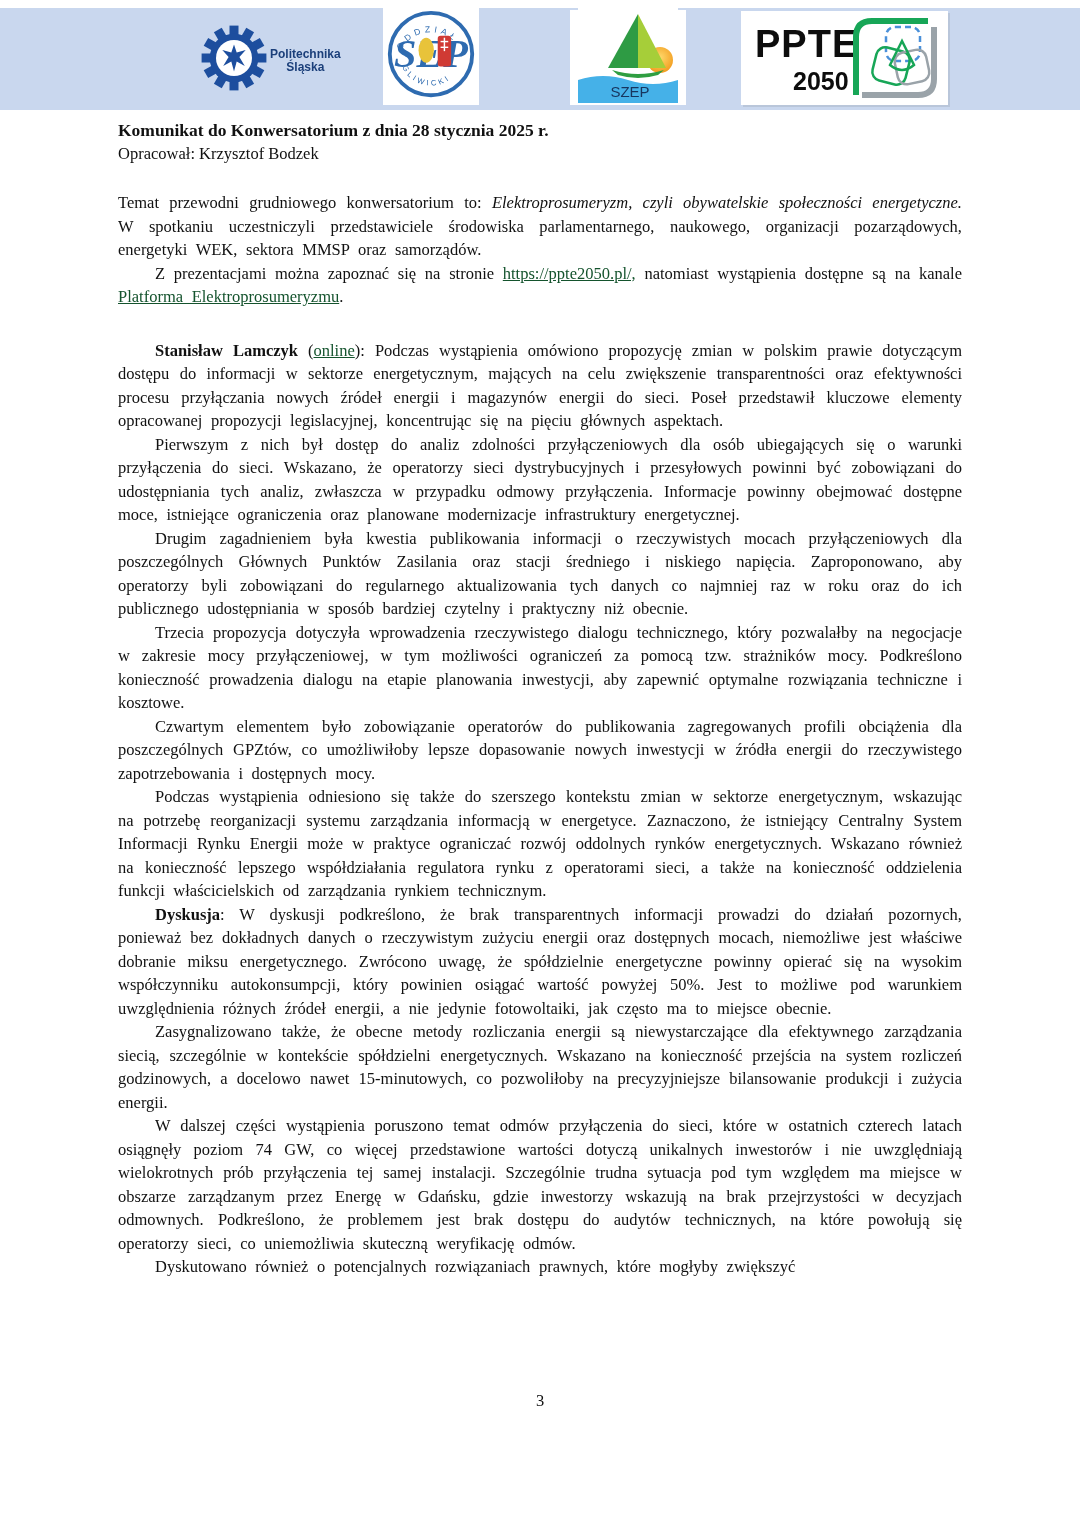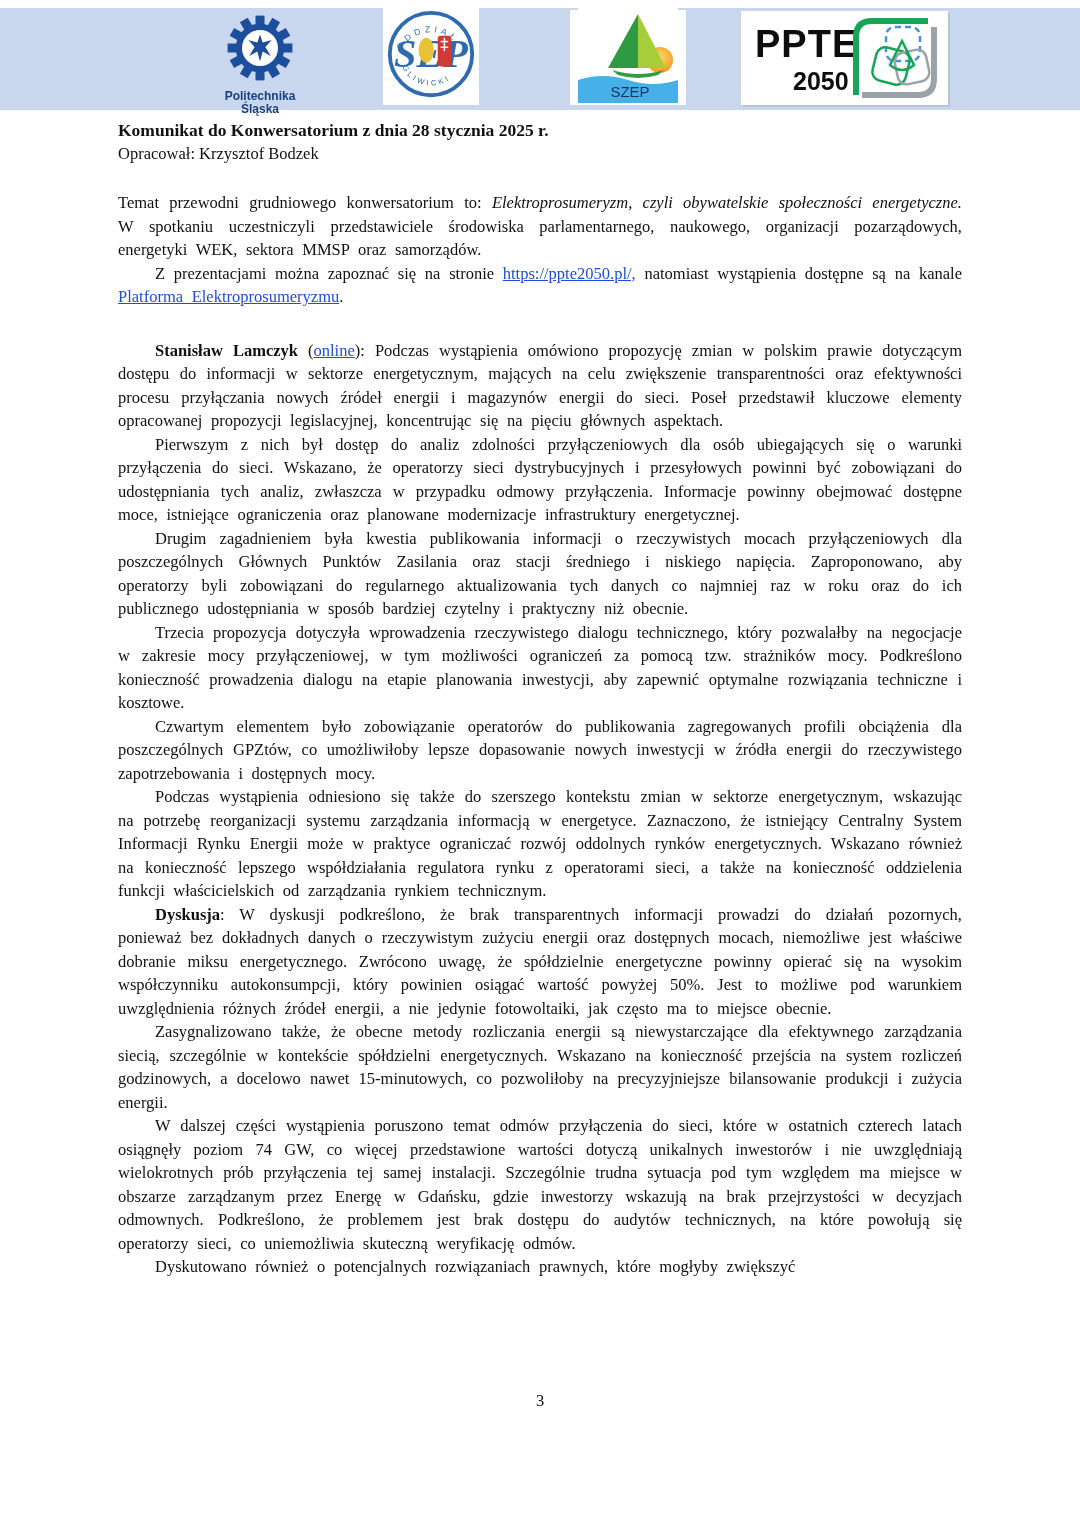--- a/index.html
+++ b/index.html
@@ -1,41 +1,41 @@
 <!DOCTYPE html>
 <html lang="pl"><head>
 <meta charset="utf-8">
 <style>
   html,body{margin:0;padding:0;background:#fff;}
   .page{position:relative;width:1080px;height:1526px;background:#ffffff;overflow:hidden;
         font-family:"Liberation Serif", serif;color:#111;}
   
   .banner{position:absolute;left:0;top:8px;width:1080px;height:102px;background:#c9d7ee;}
   .logo-box{position:absolute;background:#ffffff;display:flex;align-items:center;justify-content:center;}
-  .polsl{position:absolute;left:198px;top:4px;width:124px;height:96px;display:flex;flex-direction:column;
+  .polsl{position:absolute;left:198px;top:4px;width:124px;height:96px;display:flex;flex-direction:row;
          align-items:center;justify-content:flex-start;}
   .polsl-caption{font-family:"Liberation Sans", sans-serif;font-size:12px;font-weight:600;line-height:13px;
          color:#1b3f7a;text-align:center;margin-top:2px;}
   .sep-box{left:383px;top:0px;width:96px;height:97px;}
   .szep-box{left:562px;top:2px;width:116px;height:95px;margin-left:8px;}
   .ppte-box{left:741px;top:3px;width:207px;height:94px;border-radius:0;box-shadow:2px 2px 0 #b9c6da;}
   .ppte-inner{position:relative;width:100%;height:100%;}
   .ppte-word{position:absolute;left:14px;top:14px;font-family:"Liberation Sans", sans-serif;
              font-weight:bold;font-size:38px;letter-spacing:1px;color:#0d0d0d;line-height:38px;}
   .ppte-year{position:absolute;left:52px;top:56px;font-family:"Liberation Sans", sans-serif;
              font-weight:bold;font-size:25px;color:#0d0d0d;}
   
   .textcol{position:absolute;left:118px;top:118px;width:844px;}
   .doc-title{font-size:17.5px;font-weight:bold;line-height:24px;}
   .doc-author{font-size:16.5px;line-height:23px;}
   .doc-par{margin:0;font-size:16.5px;line-height:23.5px;text-align:justify;word-spacing:4.5px;}
   .doc-par.indent{text-indent:37px;}
   .doc-par.space-top-sm{margin-top:26px;}
   .doc-par.space-before{margin-top:30px;}
-  .doc-par a{color:#1d4ed8;text-decoration:underline;cursor:pointer;}
+  .doc-par a{color:#14532d;text-decoration:underline;cursor:pointer;}
   .page-number{position:absolute;left:0;top:1389px;width:1080px;text-align:center;
                font-size:16.5px;line-height:23px;}
 </style>
 </head>
 <body>
 
 <div class="page">
 
   <div class="banner">
 

